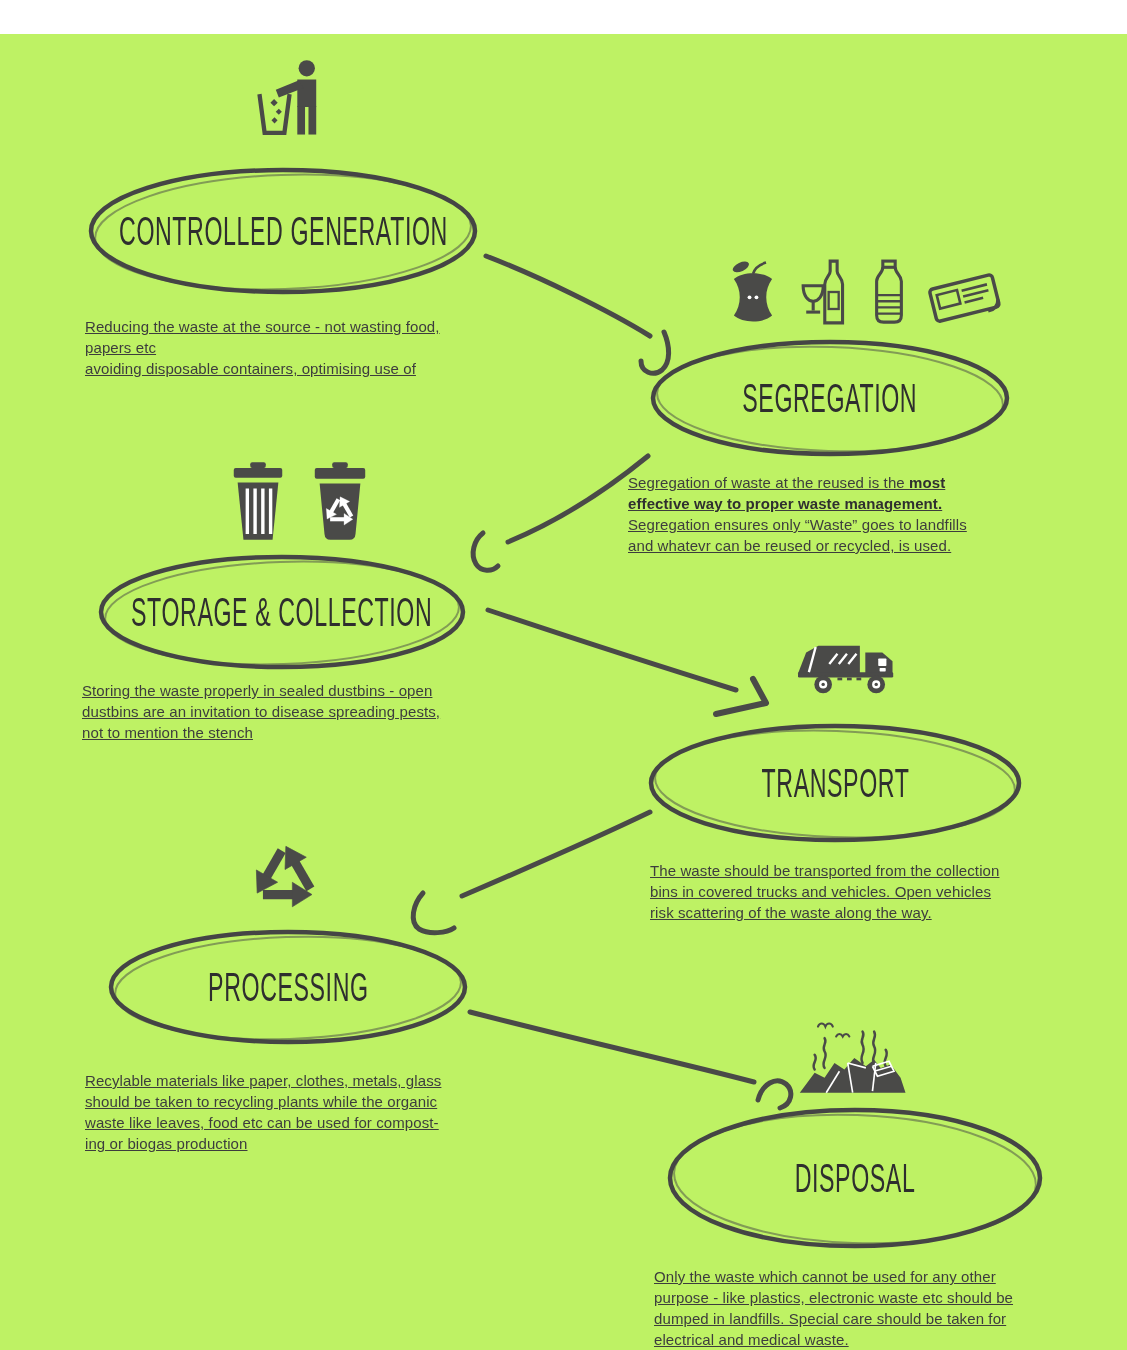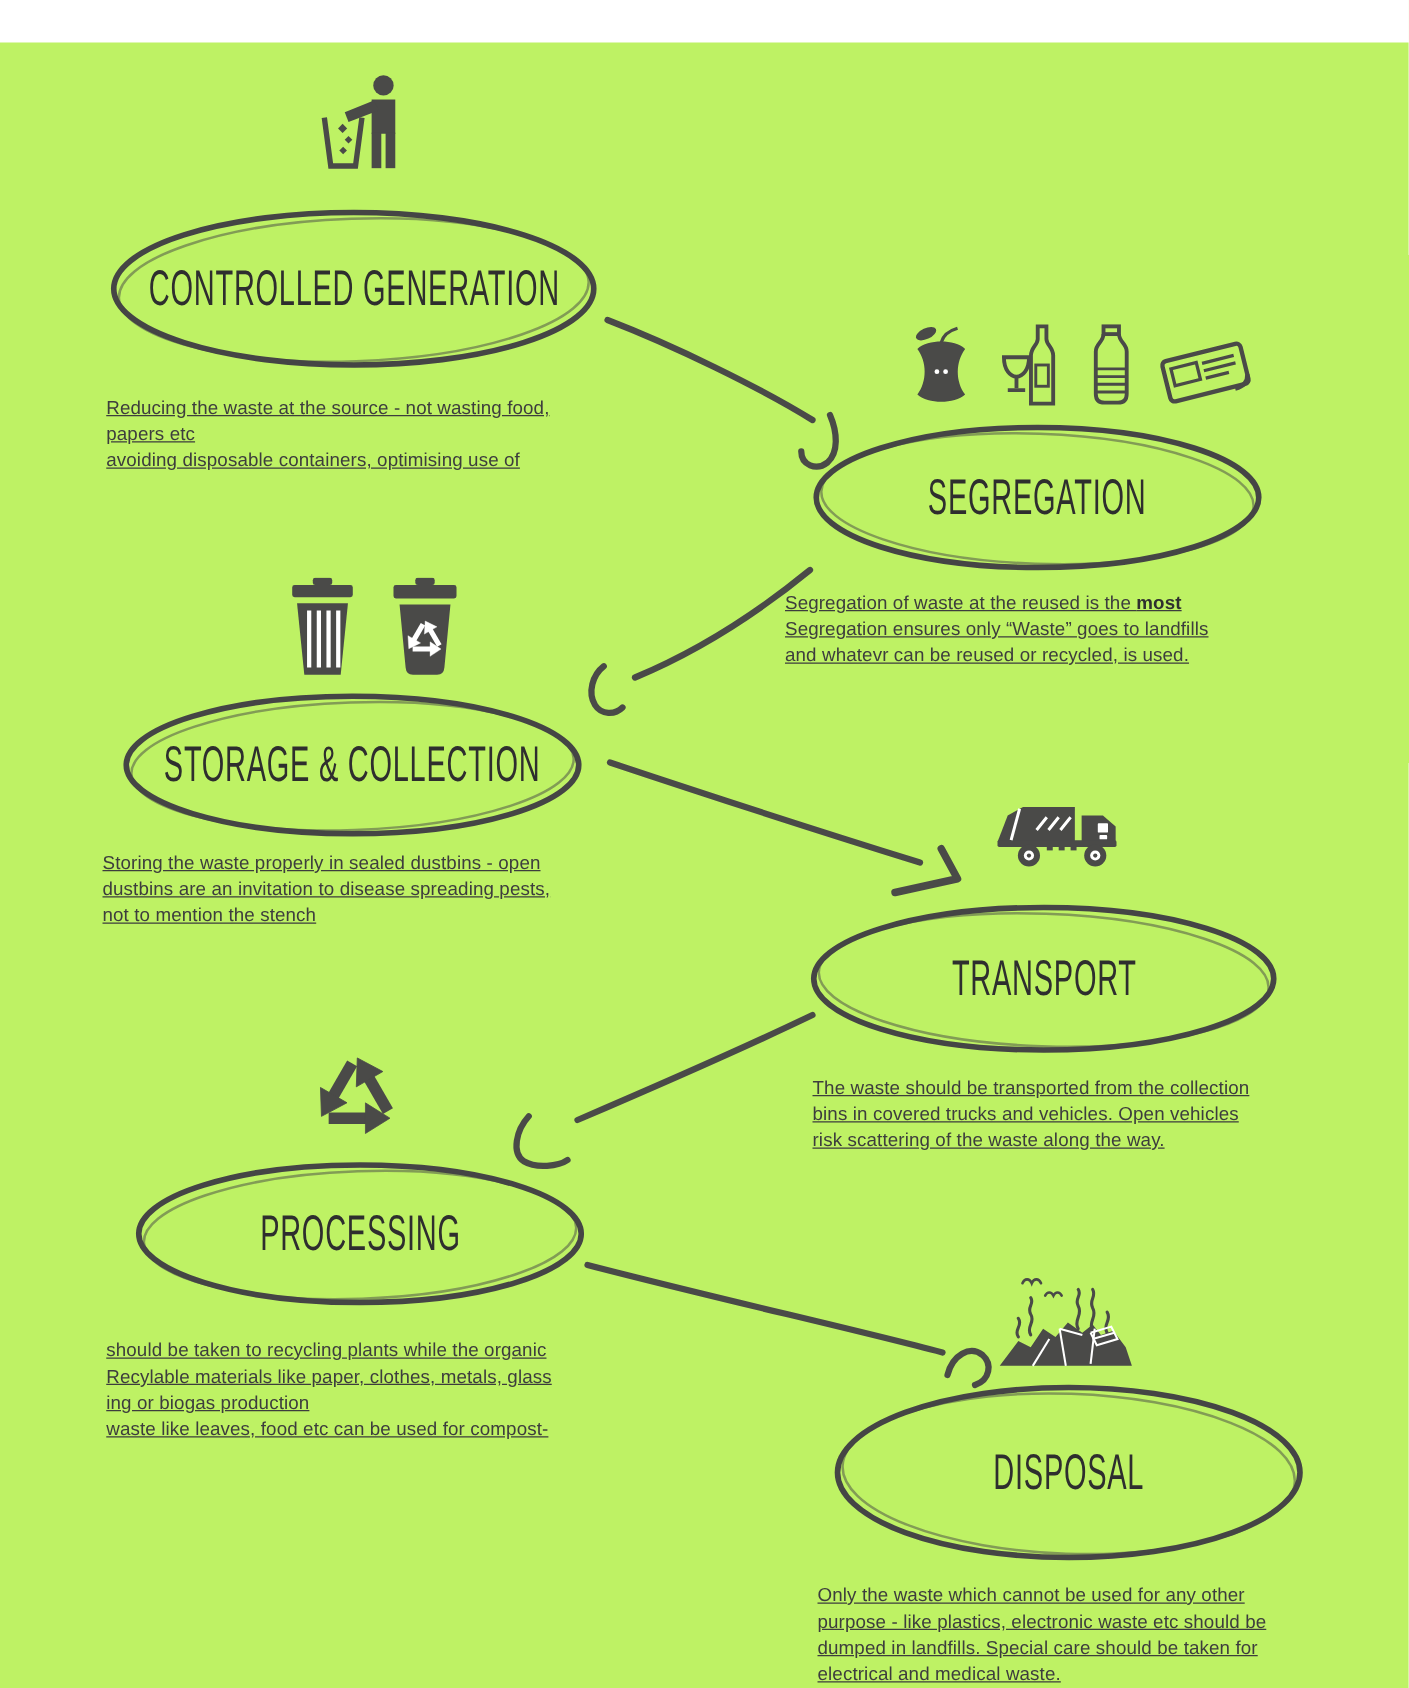--- a/index.html
+++ b/index.html
@@ -106,20 +106,21 @@
       <ellipse cx="182" cy="62" rx="177" ry="56" fill="none" stroke="#454545" stroke-width="4.5"></ellipse>
       <ellipse cx="182" cy="63" rx="173" ry="52" fill="none" stroke="#454545" stroke-width="2" opacity="0.5" transform="rotate(2 182 62)"></ellipse>
     </svg>
     <div class="title-wrap">
         <span class="title">SEGREGATION</span>
       </div>
   </div>
 
   <div class="desc" style="left:628px;top:438px;width:410px;">
     <div class="line"><span>Segregation of waste at the reused is the </span><span class="b">most</span></div>
+    <div class="line b">effective way to proper waste management.</div>
     <div class="line">Segregation ensures only “Waste” goes to landfills</div>
     <div class="line">and whatevr can be reused or recycled, is used.</div>
   </div>
 
   <div class="abs" style="left:452px;top:412px;width:210px;height:135px;">
     <svg viewBox="0 0 210 135" width="210" height="135" fill="none" stroke="#4a4a48" stroke-width="5" stroke-linecap="round">
       <path d="M196 10 C 152 46 104 76 56 96"></path>
       <path d="M31 87 C 22 94 18 108 24 118 C 29 126 40 126 46 120"></path>
     </svg>
   </div>
@@ -256,24 +257,24 @@
     <svg viewBox="0 0 364 122">
       <ellipse cx="182" cy="61" rx="177" ry="55" fill="none" stroke="#454545" stroke-width="4.5"></ellipse>
       <ellipse cx="182" cy="62" rx="173" ry="51" fill="none" stroke="#454545" stroke-width="2" opacity="0.5" transform="rotate(-2 182 61)"></ellipse>
     </svg>
     <div class="title-wrap">
         <span class="title">PROCESSING</span>
       </div>
   </div>
 
   <div class="desc" style="left:85px;top:1036px;width:416px;">
+    <div class="line">Recylable materials like paper, clothes, metals, glass</div>
     <div class="line">should be taken to recycling plants while the organic</div>
-    <div class="line">Recylable materials like paper, clothes, metals, glass</div>
+    <div class="line">waste like leaves, food etc can be used for compost-</div>
     <div class="line">ing or biogas production</div>
-    <div class="line">waste like leaves, food etc can be used for compost-</div>
   </div>
 
   <div class="abs" style="left:458px;top:962px;width:350px;height:120px;">
     <svg viewBox="0 0 350 120" width="350" height="120" fill="none" stroke="#4a4a48" stroke-width="5" stroke-linecap="round">
       <path d="M12 16 C 120 44 220 66 296 86"></path>
       <path d="M300 104 C 304 88 318 80 328 88 C 336 95 334 108 322 112"></path>
     </svg>
   </div>
 
   <div class="abs icon" style="left:786px;top:986px;width:130px;height:76px;">

